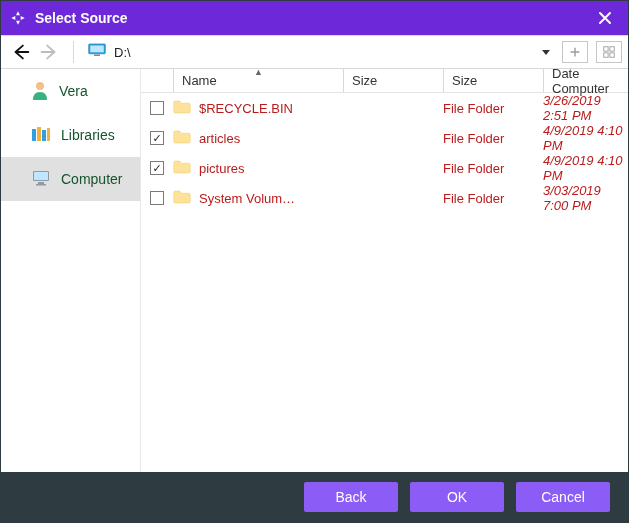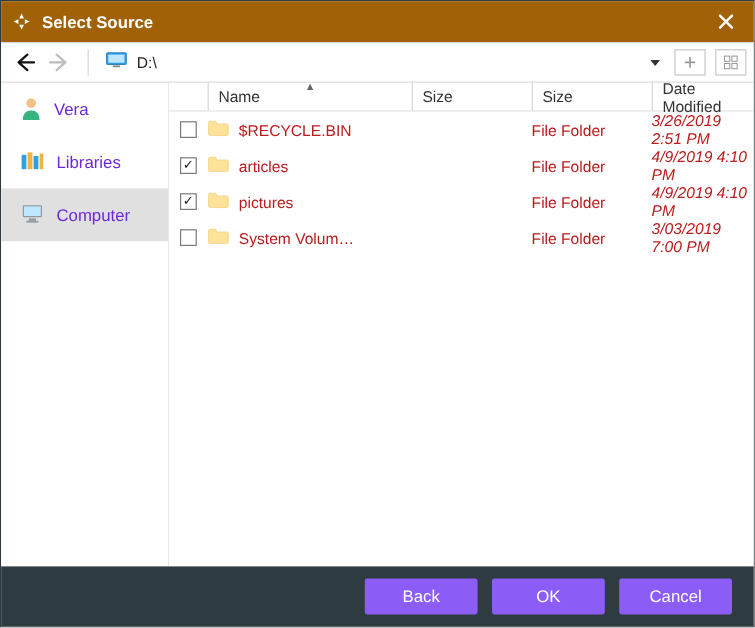--- a/index.html
+++ b/index.html
@@ -1,39 +1,39 @@
 <!DOCTYPE html>
 <html><head>
 <meta charset="utf-8">
 <style>
   * { box-sizing: border-box; margin: 0; padding: 0; font-family: "Segoe UI", Arial, sans-serif; }
   body { width: 629px; height: 523px; background: #fff; overflow: hidden; }
   .window { width: 629px; height: 523px; display: flex; flex-direction: column; border: 1px solid #2e3b41; }
 
   
-  .titlebar { background: #a16207; color: #fff; height: 34px; display: flex; align-items: center; padding: 0 8px; }
+  .titlebar { background: #6d28d9; color: #fff; height: 34px; display: flex; align-items: center; padding: 0 8px; }
   .titlebar .app-icon { width: 18px; height: 18px; margin-right: 8px; display:flex; align-items:center; justify-content:center;}
   .titlebar .title { font-size: 14px; font-weight: 600; flex: 1; }
   .titlebar .close { width: 30px; height: 30px; display:flex; align-items:center; justify-content:center; cursor:pointer;}
 
   
   .toolbar { height: 34px; border-top: 1px solid #d8d8d8; border-bottom: 1px solid #d8d8d8; display:flex; align-items:center; padding: 0 6px; background:#ffffff;}
   .nav-btn { width: 28px; height: 28px; display:flex; align-items:center; justify-content:center; color:#222; cursor:pointer;}
   .nav-btn.disabled { color:#b8b8b8;}
   .vsep { width:1px; height:22px; background:#d8d8d8; margin:0 10px;}
   .path-box { flex:1; display:flex; align-items:center; gap:8px; padding:0 4px;}
   .drive-icon { width:18px; height:14px; }
   .path-text { font-size: 13px; color:#222;}
   .dd-caret { width:16px; display:flex; align-items:center; justify-content:center; color:#222;}
   .tool-square { width:26px; height:22px; border:1px solid #c7c7c7; margin-left:8px; display:flex; align-items:center; justify-content:center; background:#fff; cursor:pointer;}
 
   
   .body { flex:1; display:flex; min-height:0;}
   .sidebar { width:140px; background:#fff; border-right:1px solid #e8e8e8;}
-  .sb-item { height:44px; display:flex; align-items:center; gap:10px; padding:0 16px; font-size:14px; color:#6d28d9; cursor:pointer;}
+  .sb-item { height:44px; display:flex; align-items:center; gap:10px; padding:0 30px; font-size:14px; color:#14532d; cursor:pointer;}
   .sb-item.selected { background:#e0e0e0;}
 
   .filepane { flex:1; display:flex; flex-direction:column; background:#fff;}
   .colheader { height:24px; display:flex; align-items:center; font-size:13px; color:#333; border-bottom:1px solid #e3e3e3; user-select:none;}
   .colh { border-left:1px solid #d8d8d8; height:100%; display:flex; align-items:center; padding:0 8px; position:relative;}
   .colh.first { border-left:none;}
   .filerows { flex:1; overflow:auto;}
   .row { height:30px; display:flex; align-items:center; font-size:13px; color:#b91c1c;}
   .cell-cb { width:32px; display:flex; align-items:center; justify-content:center;}
   .cell-name { width:170px; display:flex; align-items:center; gap:8px; overflow:hidden; white-space:nowrap; text-overflow:ellipsis;}
@@ -158,21 +158,21 @@
           <span class="sort-ind">▲</span>
           <span>Name</span>
         </div>
         <div class="colh" style="width:100px">
           <span>Size</span>
         </div>
         <div class="colh" style="width:100px">
           <span>Size</span>
         </div>
         <div class="colh" style="flex:1">
-          <span>Date Modified</span>
+          <span>Date Computer</span>
         </div>
       </div>
       <div class="filerows" id="filerows">
           <div class="row">
             <div class="cell-cb">
               <span class="checkbox"></span>
             </div>
             <div class="cell-name">
               <span><svg class="folder-icon" viewBox="0 0 24 18">
                   <path d="M1 3 Q1 1 3 1 L9 1 L11 4 L21 4 Q23 4 23 6 L23 15 Q23 17 21 17 L3 17 Q1 17 1 15 Z" fill="#ffe29a" stroke="#e8c45e" stroke-width="0.6"></path>

